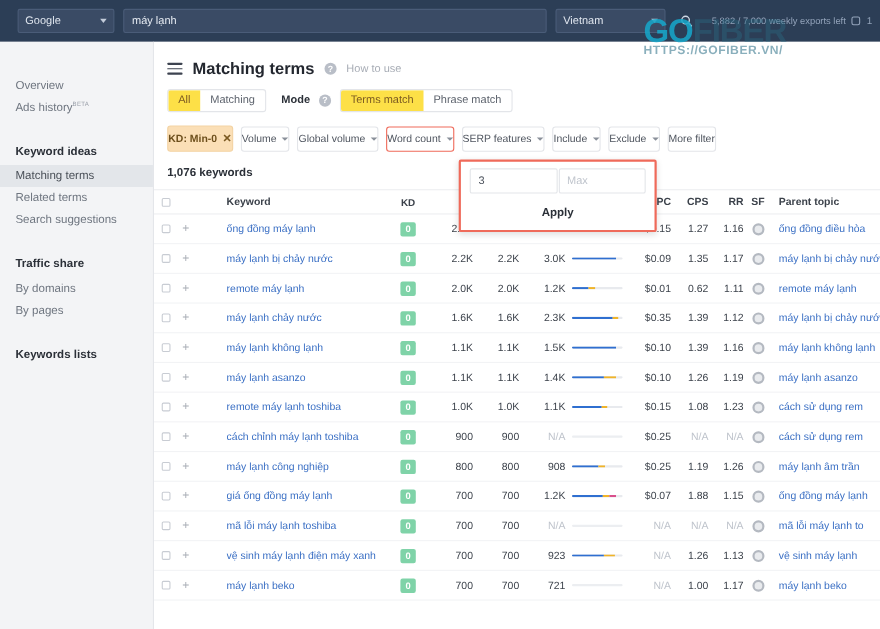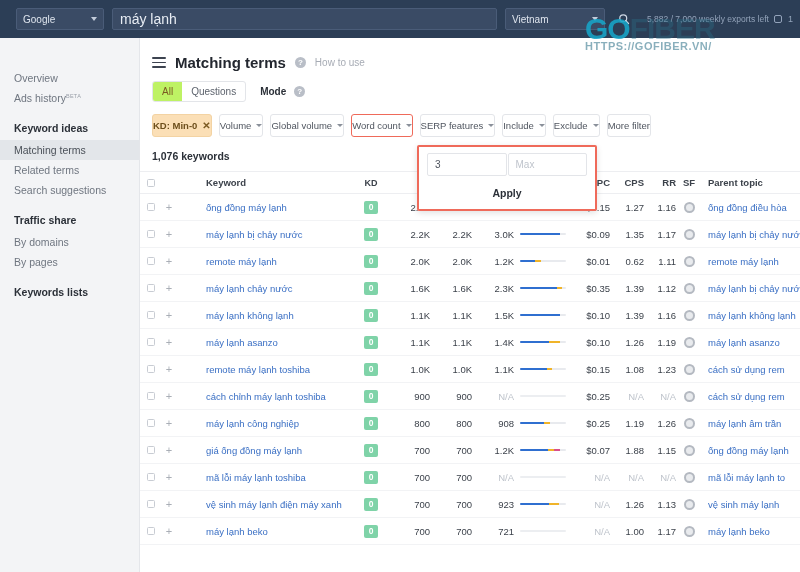--- a/index.html
+++ b/index.html
@@ -21,21 +21,21 @@
     margin-left:16px; width:88px; height:22px;
     background:#3a4b65; border:1px solid #4a5c78; border-radius:2px;
     display:flex; align-items:center; justify-content:space-between;
     padding:0 6px; color:#dfe5ee; font-size:10px;
   }
   .tb-caret { width:0;height:0;border-left:3px solid transparent;border-right:3px solid transparent;border-top:4px solid #c3ccda; }
   .tb-search {
     margin-left:8px; flex:0 0 385px; height:22px;
     background:#3a4b65; border:1px solid #4a5c78; border-radius:2px;
     display:flex; align-items:center; padding:0 7px;
-    color:#e7ecf3; font-size:14px;
+    color:#e7ecf3; font-size:10px;
   }
   .tb-country {
     margin-left:8px; flex:0 0 100px; height:22px;
     background:#3a4b65; border:1px solid #4a5c78; border-radius:2px;
     display:flex; align-items:center; justify-content:space-between;
     padding:0 6px; color:#dfe5ee; font-size:10px;
   }
   .tb-searchbtn {
     margin-left:6px; width:26px;height:22px;
     display:flex;align-items:center;justify-content:center;
@@ -59,41 +59,41 @@
   .wm-logo .wm-fade { color:#2a6e86; opacity:.45; }
   .wm-url { font-size:11px; font-weight:bold; color:#2a6e86; opacity:.55; letter-spacing:.5px; margin-top:-4px; }
 
   
   .sidebar {
     position:absolute; top:38px; left:0; width:140px; height:534px;
     background:#f3f4f6; border-right:1px solid #e4e6ea;
     padding-top:30px; font-size:10.5px;
   }
   .sb-item { padding:4px 14px; color:#6f7680; cursor:default; }
-  .sb-item.head { font-weight:bold; color:#2b3038; margin-top:10px; margin-bottom:2px; }
+  .sb-item.head { font-weight:bold; color:#2b3038; margin-top:20px; margin-bottom:2px; }
   .sb-item.sel { background:#e3e6ea; color:#4a5058; }
   .sb-beta { font-size:5.5px; vertical-align:super; color:#9aa0aa; letter-spacing:.3px; }
 
   
   .main { position:absolute; top:38px; left:140px; width:660px; height:534px; background:#fff; }
 
   .page-head { display:flex; align-items:center; padding:16px 0 0 12px; gap:9px; }
   .hamburger { display:flex; flex-direction:column; gap:3px; width:14px; }
   .hamburger span { display:block; height:1.6px; background:#3d4350; border-radius:1px; }
   .page-title { font-size:15px; font-weight:bold; color:#23272f; }
   .q-icon {
     width:11px;height:11px;border-radius:50%;background:#b9bec7;color:#fff;
     font-size:8px; display:flex;align-items:center;justify-content:center; font-weight:bold;
   }
   .howto { font-size:10px; color:#a7acb5; }
 
   .mode-row { display:flex; align-items:center; gap:8px; padding:10px 0 0 12px; font-size:10px; }
   .seg { display:flex; border:1px solid #e3e5e9; border-radius:3px; overflow:hidden; background:#fff; }
   .seg > div { padding:4px 9px; color:#5d636d; }
-  .seg > div.on { background:#bef264; color:#7b5a22; }
+  .seg > div.on { background:#fde047; color:#7b5a22; }
   .mode-label { font-weight:bold; color:#2b3038; margin-left:6px; }
 
   .filters { display:flex; align-items:center; gap:7px; padding:12px 0 0 12px; font-size:9.5px; position:relative; }
   .chip {
     border:1px solid #e3e5e9; border-radius:3px; background:#fff; color:#4f555f;
     padding:5px 0; display:flex; align-items:center; gap:5px; white-space:nowrap;
   }
   .chip.active { background:#fbdfb6; border-color:#f3d3a3; color:#6d4f1c; font-weight:bold; }
   .chip.hl { border-color:#ef6a5a; }
   .chip .x { font-weight:bold; color:#7b5a22; font-size:10px; }
@@ -246,24 +246,28 @@
           <span></span>
         </div>
       <div class="page-title">Matching terms</div>
       <div class="q-icon">?</div>
       <div class="howto">How to use</div>
     </div>
 
     <div class="mode-row">
       <div class="seg">
         <div class="on">All</div>
-        <div>Questions</div>
+        <div>Matching</div>
       </div>
       <div class="mode-label">Mode</div>
       <div class="q-icon">?</div>
+      <div class="seg">
+        <div class="on">Terms match</div>
+        <div>Phrase match</div>
+      </div>
     </div>
 
     <div class="filters">
       <div class="chip active">
         <span>KD: Min-0</span>
         <span class="x">✕</span>
       </div>
       <div class="chip">
         <span>Volume</span>
         <span class="caret"></span>

